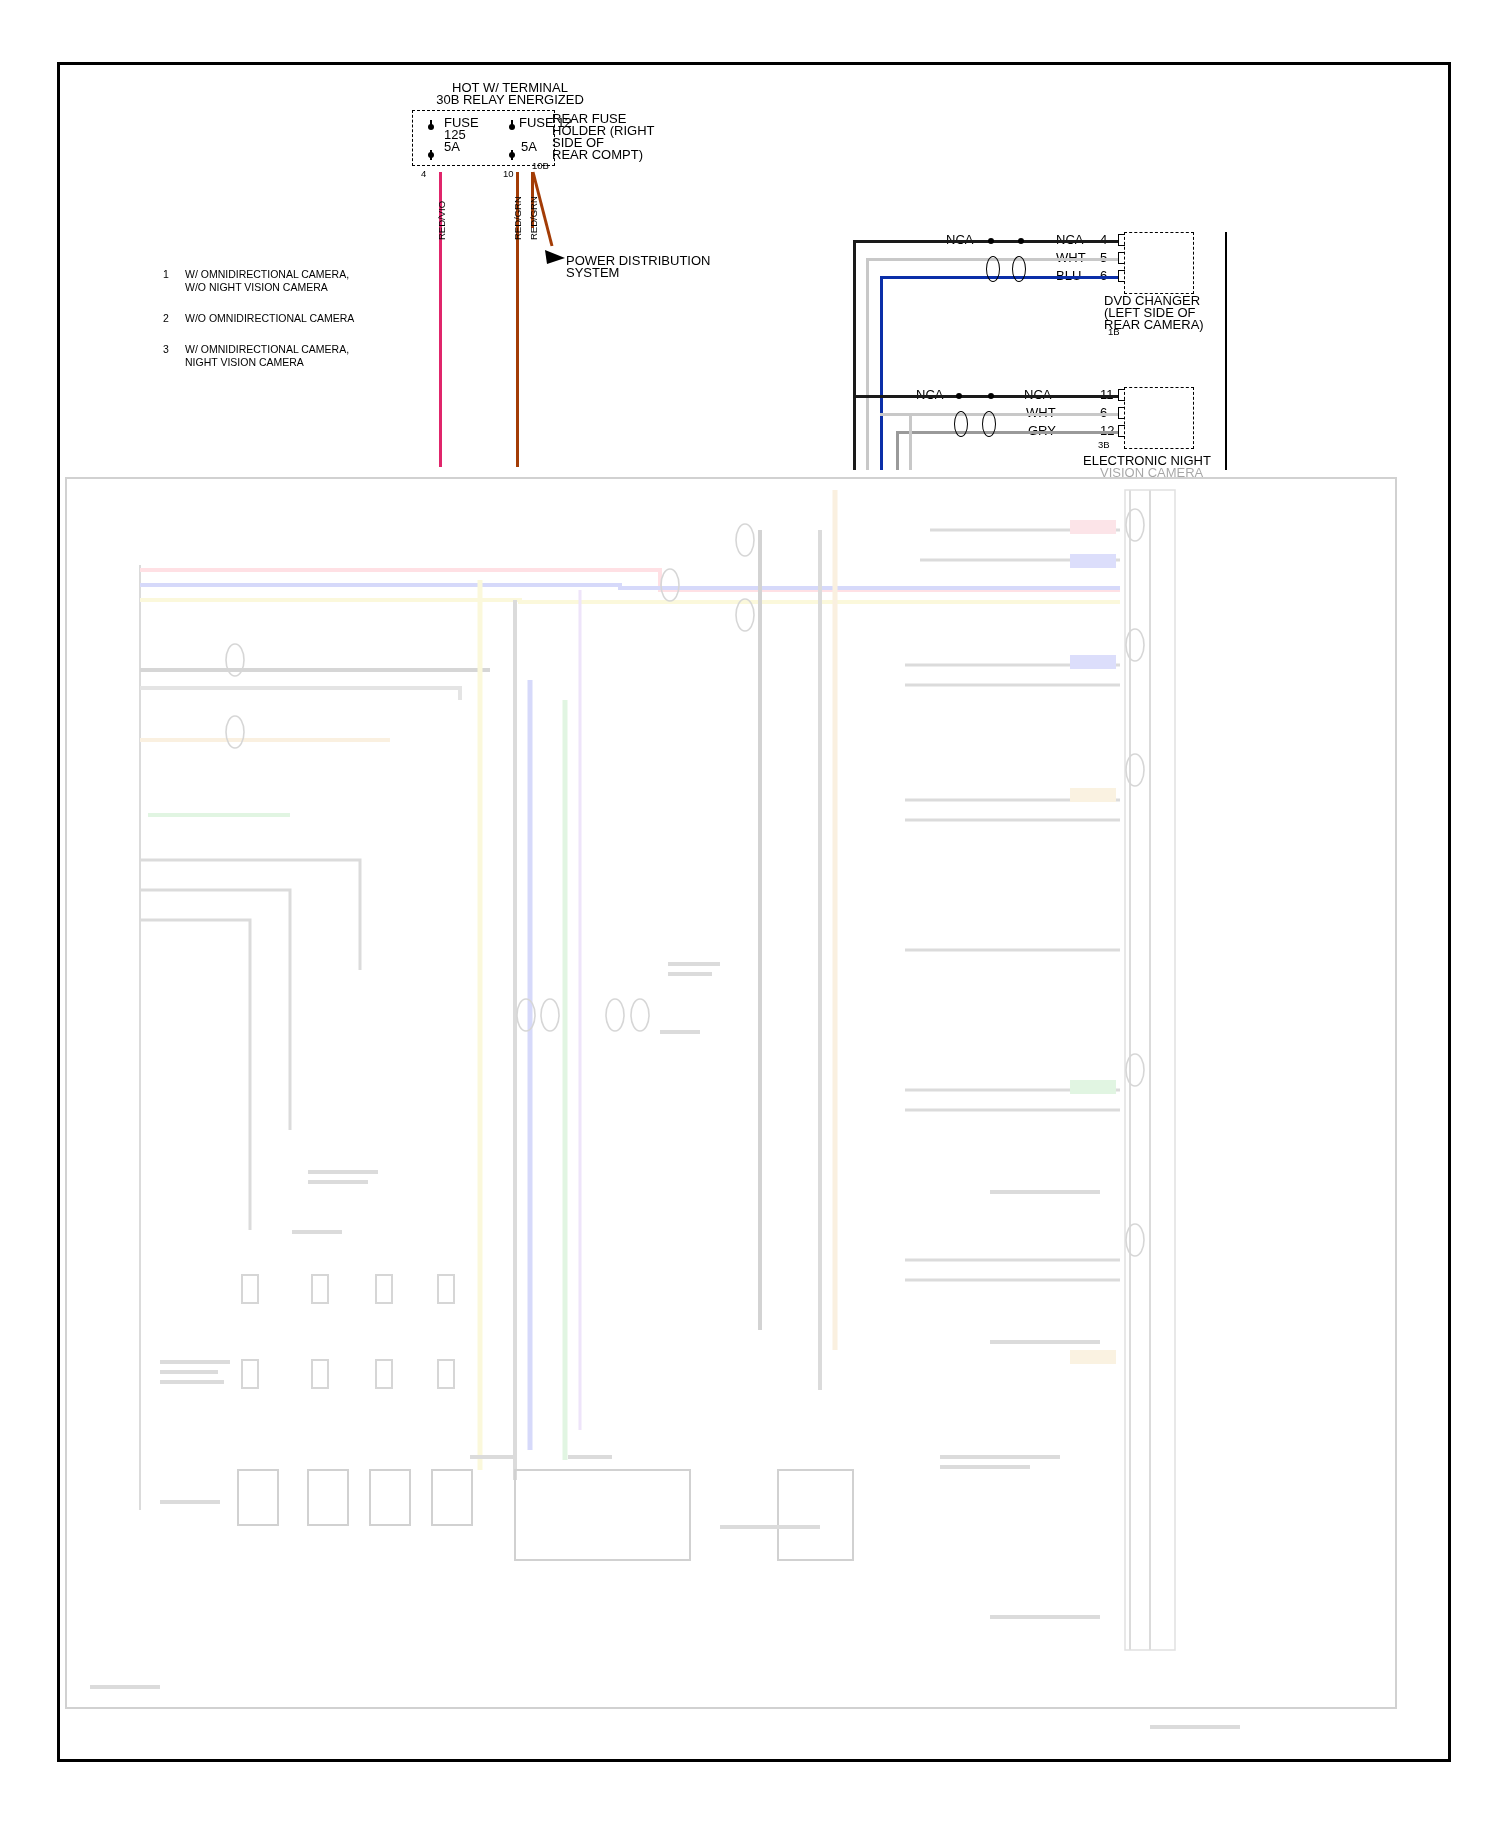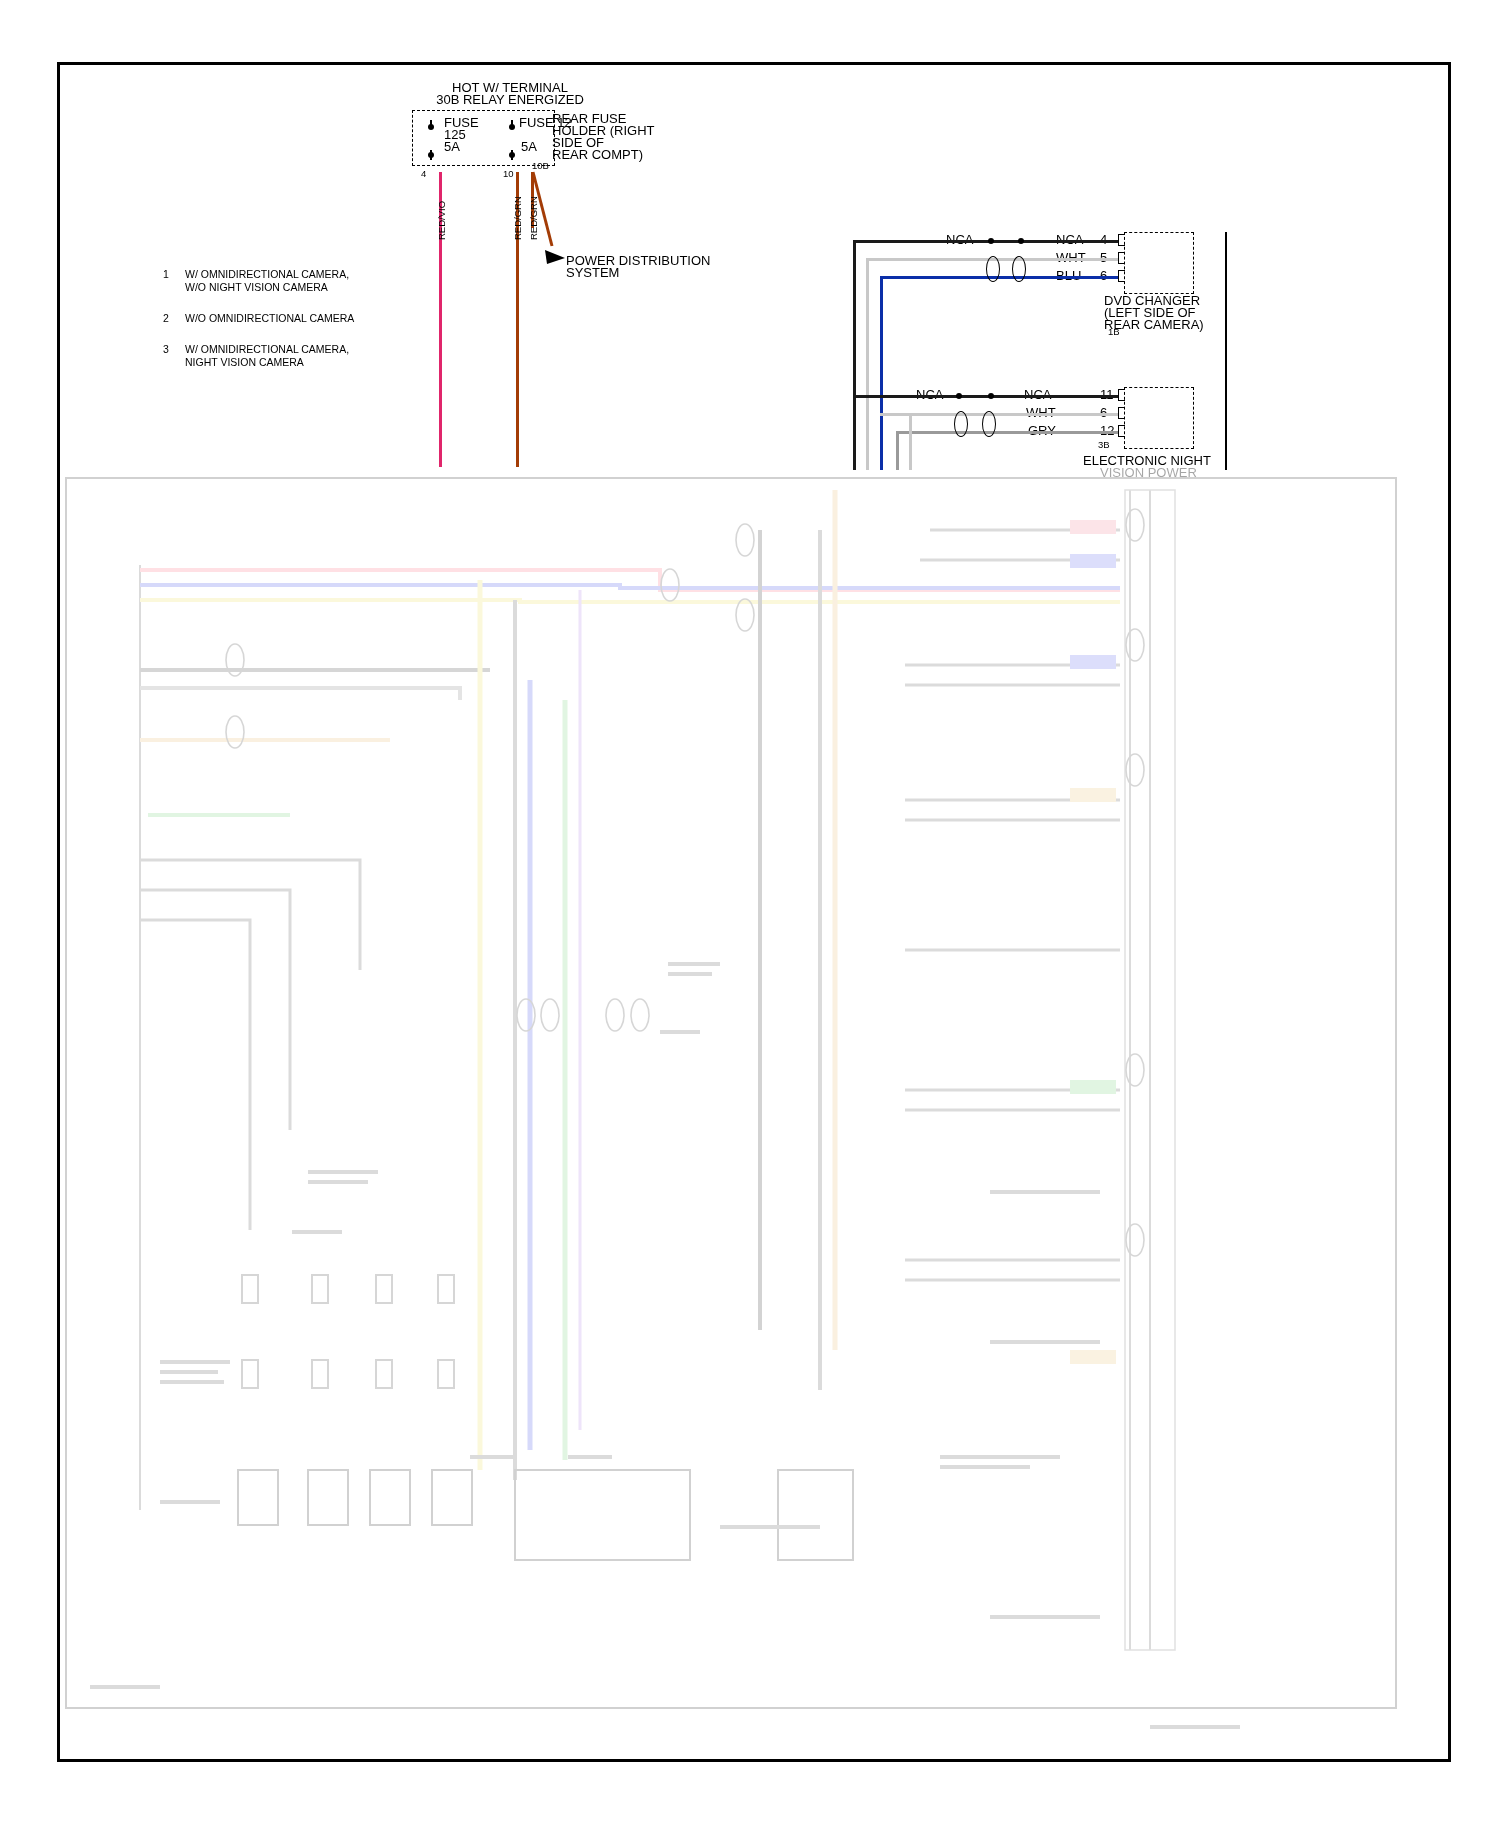--- a/index.html
+++ b/index.html
@@ -207,21 +207,21 @@
   <div class="lbl" style="left:1100px; top:407px;">6</div>
   <div class="lbl" style="left:1100px; top:425px;">12</div>
 
   <div class="lbl" style="left:1024px; top:389px;">NCA</div>
   <div class="lbl" style="left:1026px; top:407px;">WHT</div>
   <div class="lbl" style="left:1028px; top:425px;">GRY</div>
   <div class="lbl" style="left:916px; top:389px;">NCA</div>
 
   <div class="lbl sm" style="left:1098px; top:439px;">3B</div>
   <div class="lbl" style="left:1083px; top:455px;">ELECTRONIC NIGHT</div>
-  <div class="lbl" style="left:1100px; top:467px; opacity:0.35;">VISION POWER</div>
+  <div class="lbl" style="left:1100px; top:467px; opacity:0.35;">VISION CAMERA</div>
 
   <div class="wire h" style="left:853px; top:395px; width:265px; height:3px; background:#1a1a1a;"></div>
   <div class="wire h" style="left:880px; top:413px; width:238px; height:3px; background:#c8c8c8;"></div>
   <div class="wire h" style="left:896px; top:431px; width:222px; height:3px; background:#9a9a9a;"></div>
   <div class="dot" style="left:956px; top:393px;"></div>
   <div class="dot" style="left:988px; top:393px;"></div>
   <div class="ellipse" style="left:954px; top:411px; width:14px; height:26px;"></div>
   <div class="ellipse" style="left:982px; top:411px; width:14px; height:26px;"></div>
 
   <div class="wire v" style="left:896px; top:431px; height:39px; width:3px; background:#9a9a9a;"></div>

